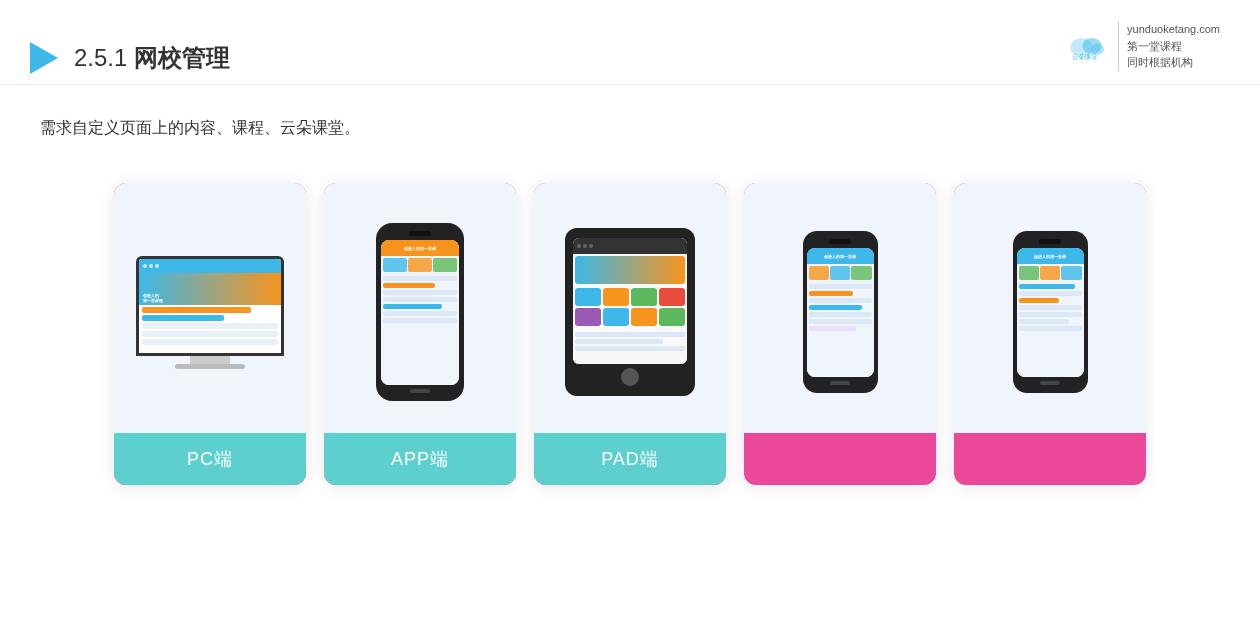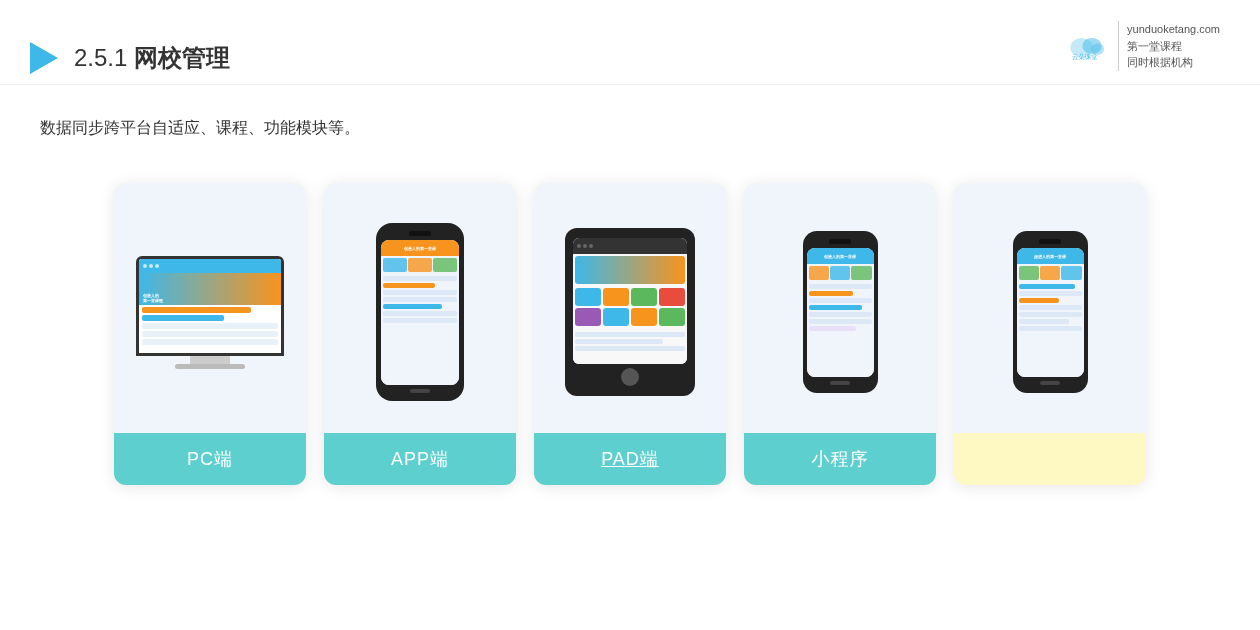--- a/index.html
+++ b/index.html
@@ -73,21 +73,21 @@
     
     .cards-section {
       display: flex;
       gap: 18px;
       padding: 20px 40px 20px 40px;
       justify-content: center;
       margin-top: 10px;
     }
 
     .card {
-      background: #fef9c3;
+      background: #ec4899;
       border-radius: 12px;
       box-shadow: 0 2px 16px rgba(0,0,0,0.10);
       width: 192px;
       display: flex;
       flex-direction: column;
       align-items: center;
       overflow: hidden;
       padding-bottom: 0;
     }
 
@@ -285,21 +285,21 @@
       text-align: center;
       font-size: 18px;
       padding: 14px 0;
       font-weight: normal;
       letter-spacing: 1px;
     }
 
     
     .card:nth-child(1) .card-label { background: #5dcfcf; }
     .card:nth-child(2) .card-label { background: #5dcfcf; }
-    .card:nth-child(3) .card-label { background: #5dcfcf; text-decoration: underline; }
+    .card:nth-child(3) .card-label { background: #5dcfcf; }
     .card:nth-child(4) .card-label { background: #5dcfcf; }
     .card:nth-child(5) .card-label { background: #5dcfcf; }
   </style>
 </head>
 <body>
 
 <div class="header">
   <div class="header-left">
     <div class="logo-triangle"></div>
     <div class="title-text">
@@ -318,21 +318,21 @@
       <div class="brand-text">
         <div>yunduoketang.com</div>
         <div>第一堂课程</div>
         <div>同时根据机构</div>
       </div>
     </div>
   </div>
 </div>
 
 <div class="description">
-  <p>数据同步跨平台自适应、课程、功能模块等。</p>
+  <p>需求自定义页面上的内容、课程、云朵课堂。</p>
 </div>
 
 <div class="cards-section">
 
   <div class="card">
     <div class="card-image-area">
       <div class="pc-device">
         <div class="pc-screen">
           <div class="pc-screen-inner">
             <div class="pc-screen-bar">
@@ -453,21 +453,20 @@
                 <div class="phone-row"></div>
                 <div class="phone-row"></div>
                 <div class="phone-row" style="background:#e8e0f8;width:75%;"></div>
               </div>
             </div>
           </div>
           <div class="phone-home"></div>
         </div>
       </div>
     </div>
-    <div class="card-label">小程序</div>
   </div>
 
   <div class="card">
     <div class="card-image-area">
       <div class="phone-device">
         <div class="mini-phone-outer">
           <div class="phone-notch"></div>
           <div class="phone-screen">
             <div class="phone-screen-bar" style="background:#3db8e8;">
               <div class="phone-screen-bar-text">超进人的第一堂课</div>

